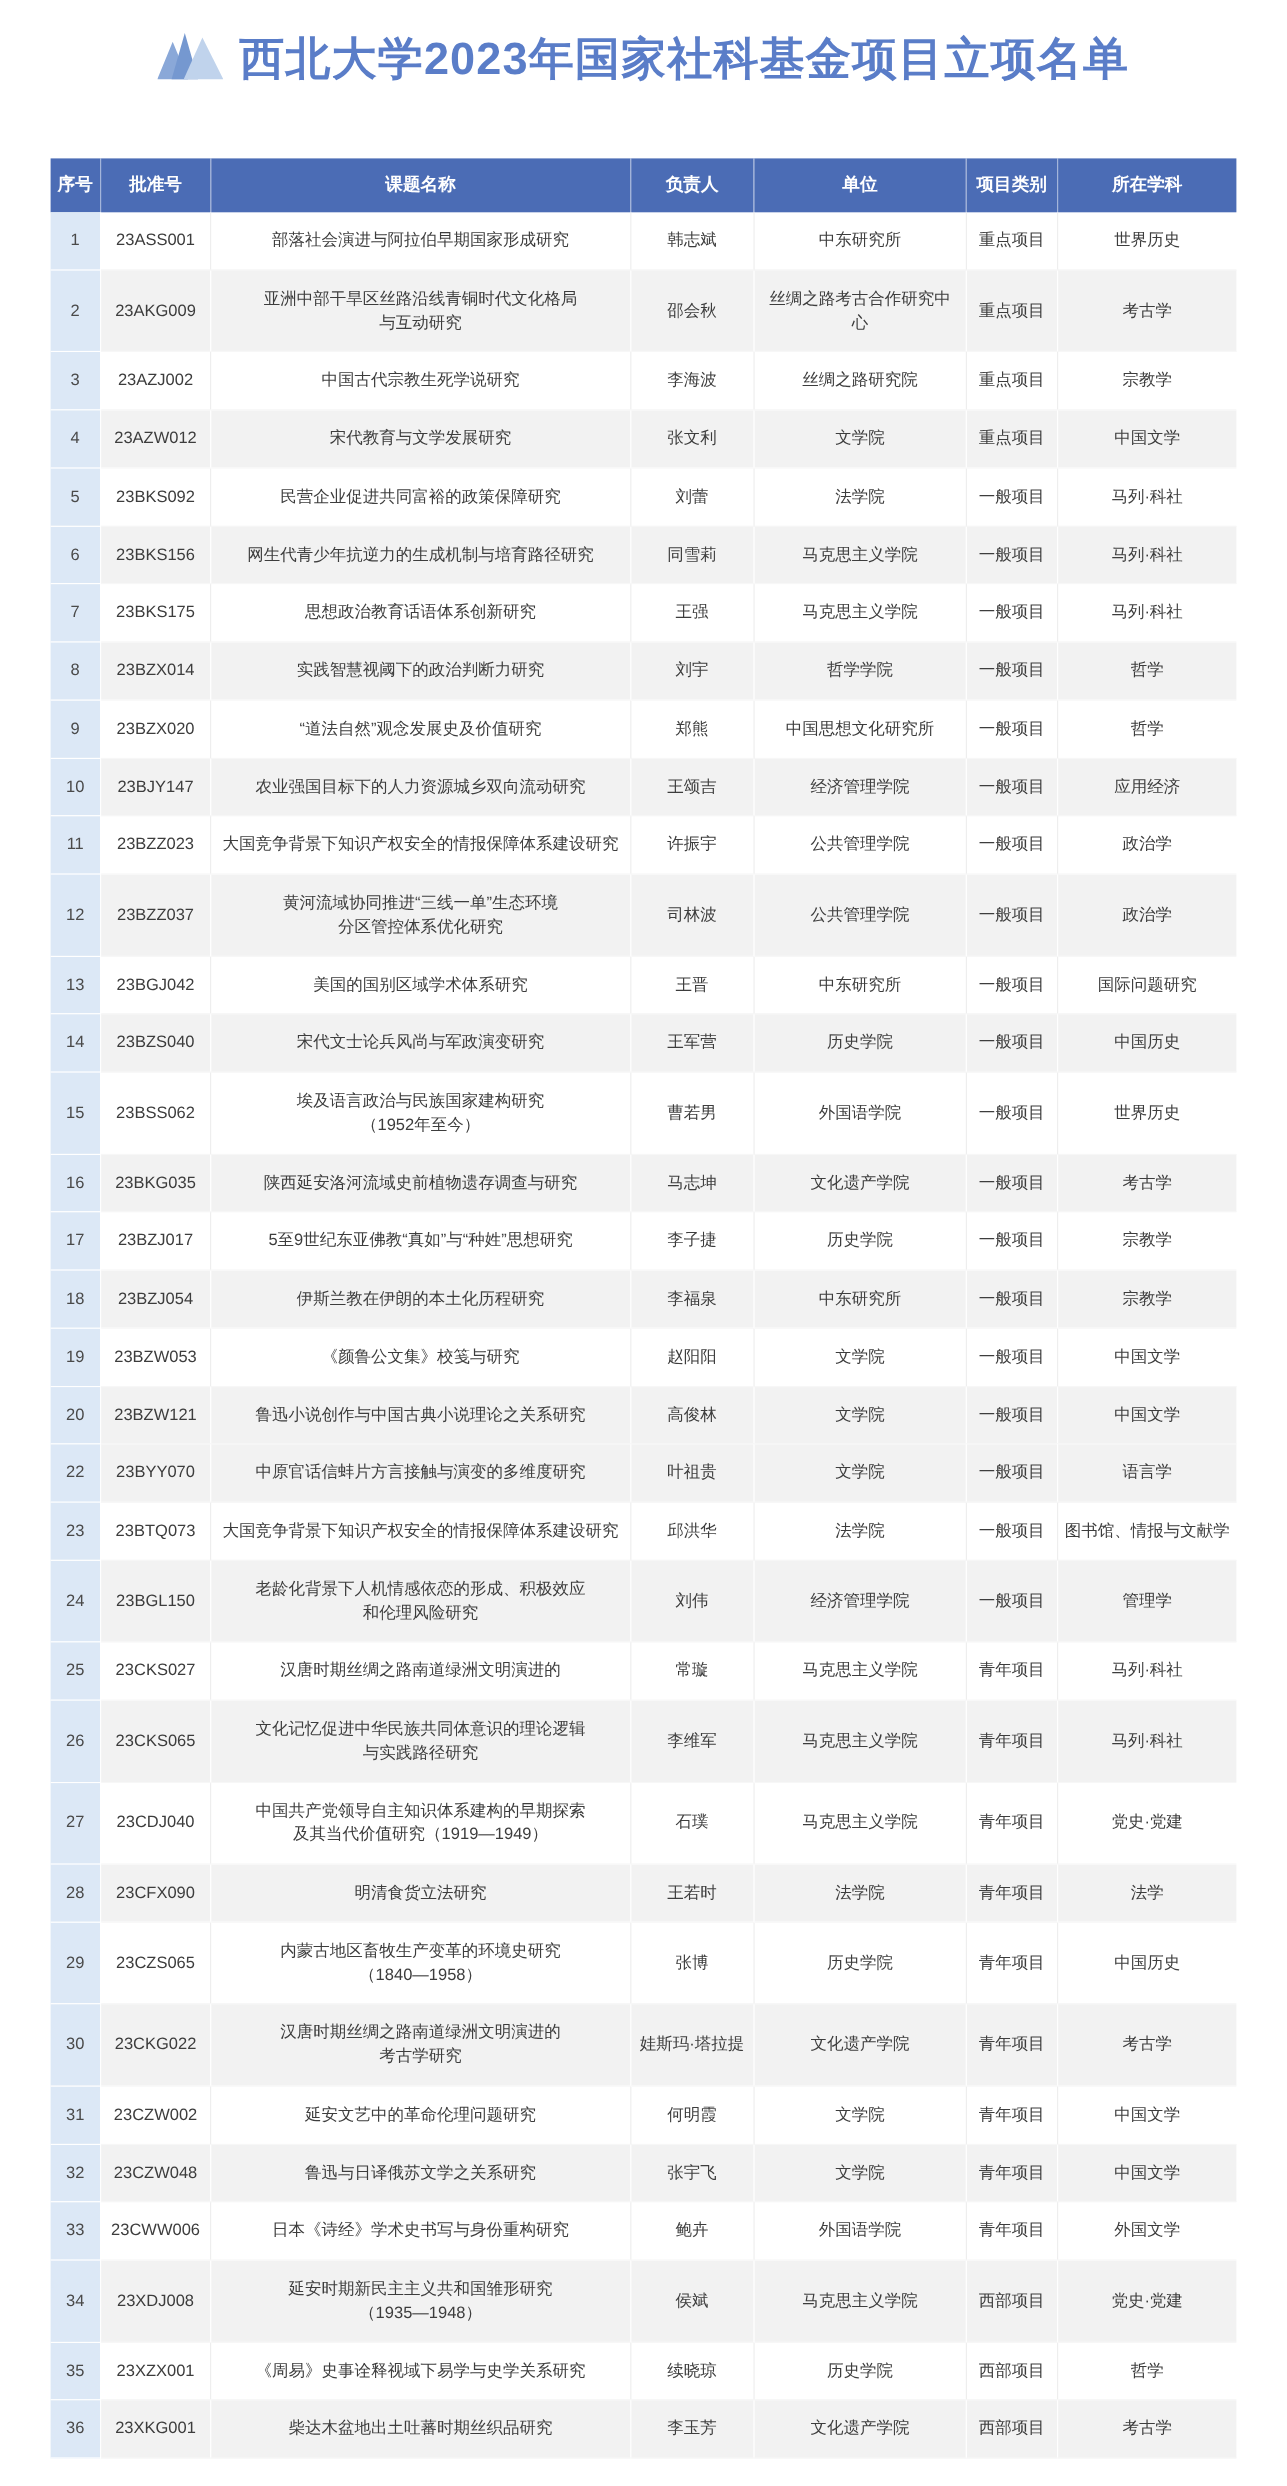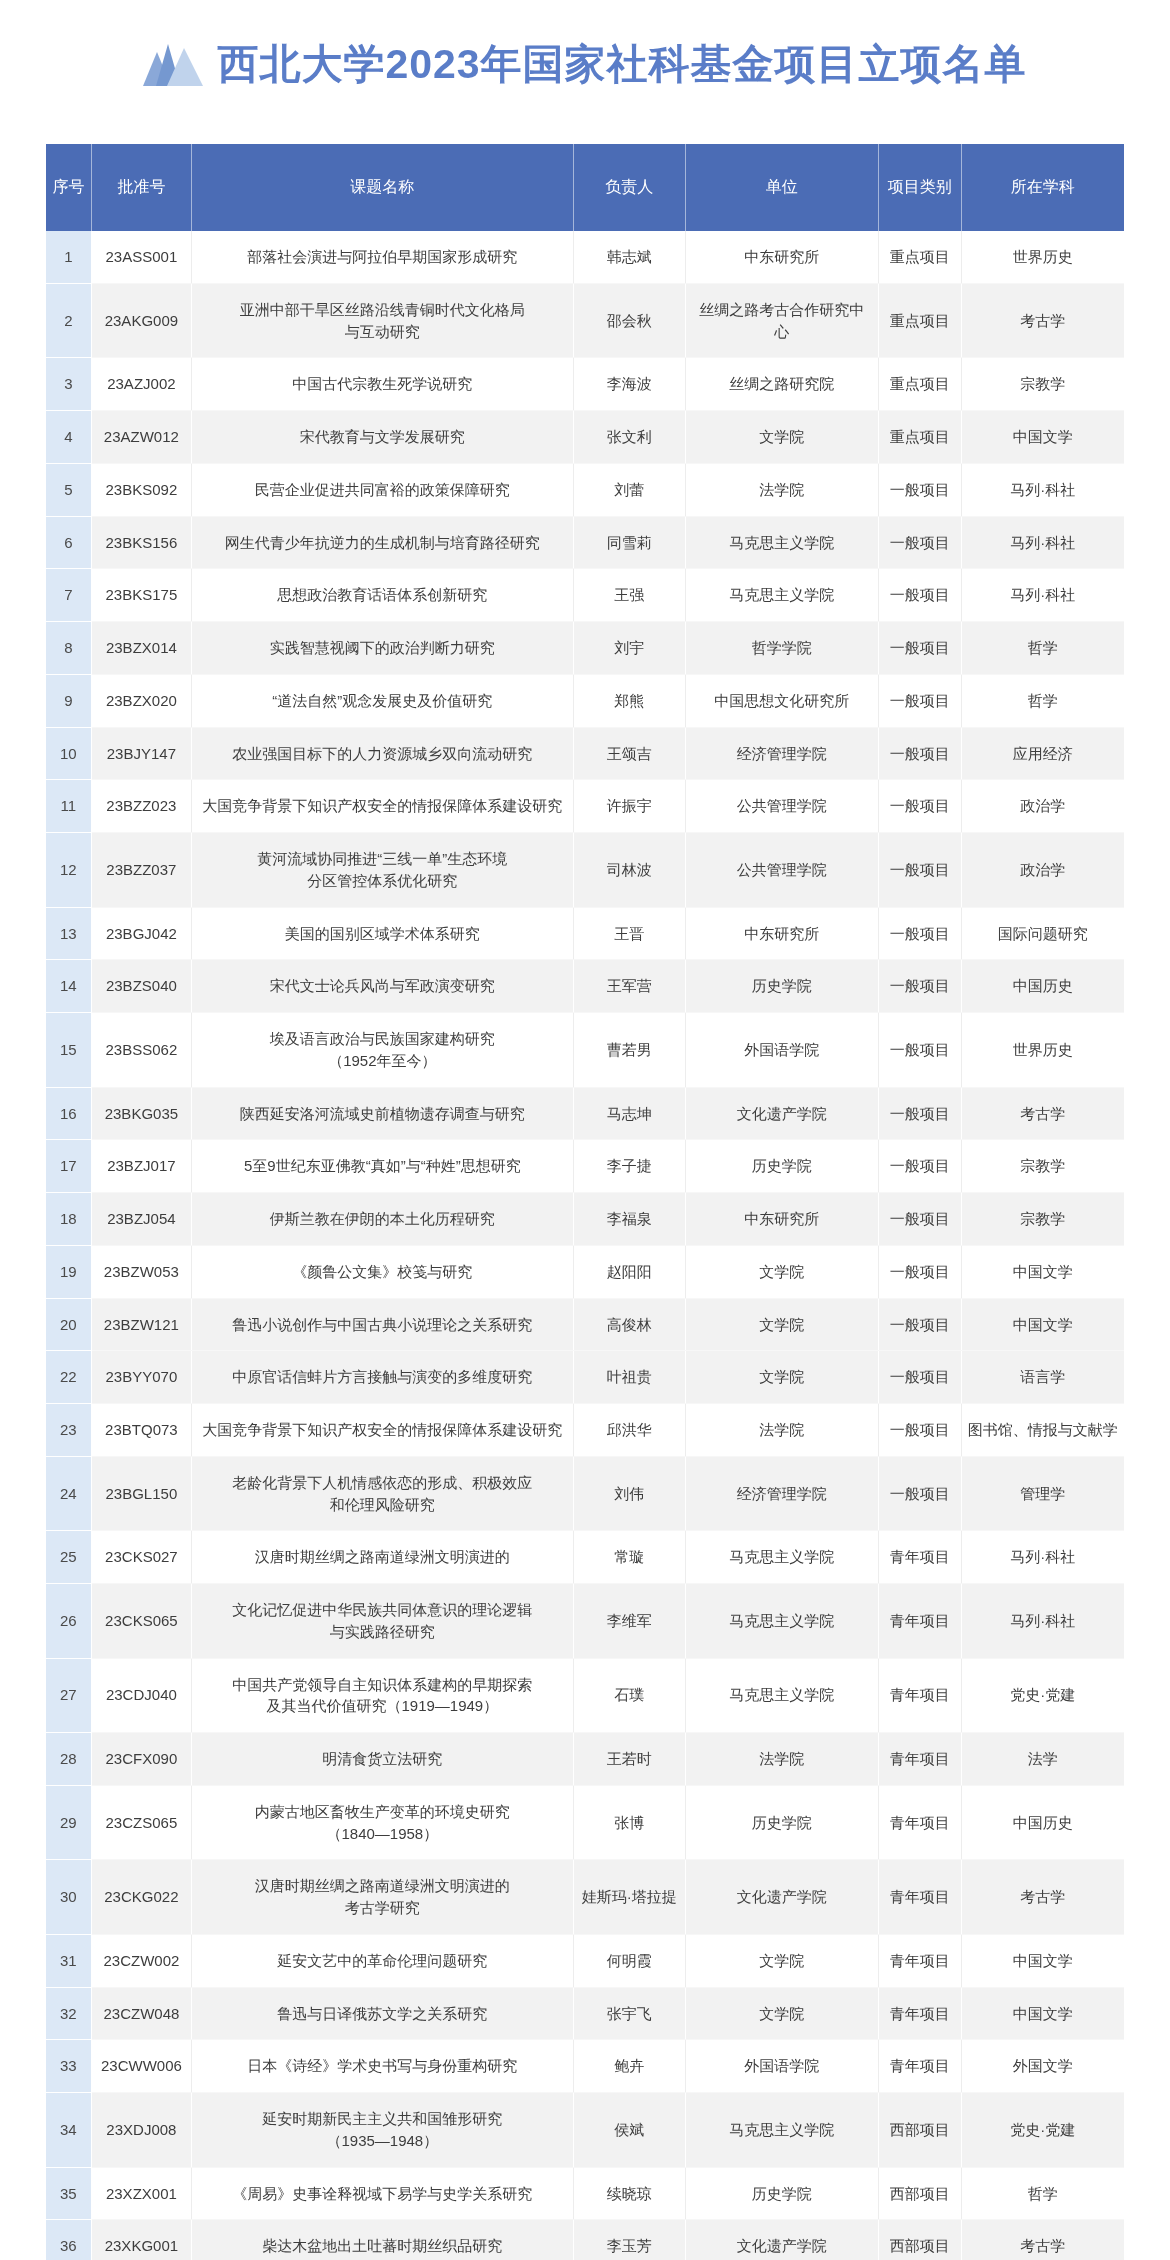--- a/index.html
+++ b/index.html
@@ -8,24 +8,23 @@
     width: 1170px;
     font-family: "Liberation Sans", "DejaVu Sans", sans-serif;
     color: #3d3d3d;
   }
   .page { width: 1170px; min-height: 2260px; background: #fff; padding-bottom: 18px; }
 
   
   .title-bar {
     height: 128px;
     display: flex;
-    align-items: center;
     justify-content: center;
     gap: 14px;
-    padding-top: 0;
+    padding-top: 26px;
   }
   .logo { width: 60px; height: 48px; flex: 0 0 auto; }
   .page-title {
     font-size: 41px;
     font-weight: bold;
     color: #5a7dc8;
     letter-spacing: 1px;
     white-space: nowrap;
   }
 
@@ -33,22 +32,22 @@
   .table-wrap { margin: 16px 46px 0 46px; }
   table {
     width: 100%;
     border-collapse: collapse;
     table-layout: fixed;
   }
   thead th {
     background: #4b6cb5;
     color: #ffffff;
     font-size: 16px;
-    font-weight: normal;
-    padding: 33px 6px;
+    font-weight: bold;
+    padding: 14px 6px;
     text-align: center;
     border-right: 1px solid rgba(255,255,255,0.5);
   }
   thead th:last-child { border-right: none; }
   tbody td {
     font-size: 15px;
     line-height: 1.45;
     padding: 15px 6px;
     text-align: center;
     vertical-align: middle;

